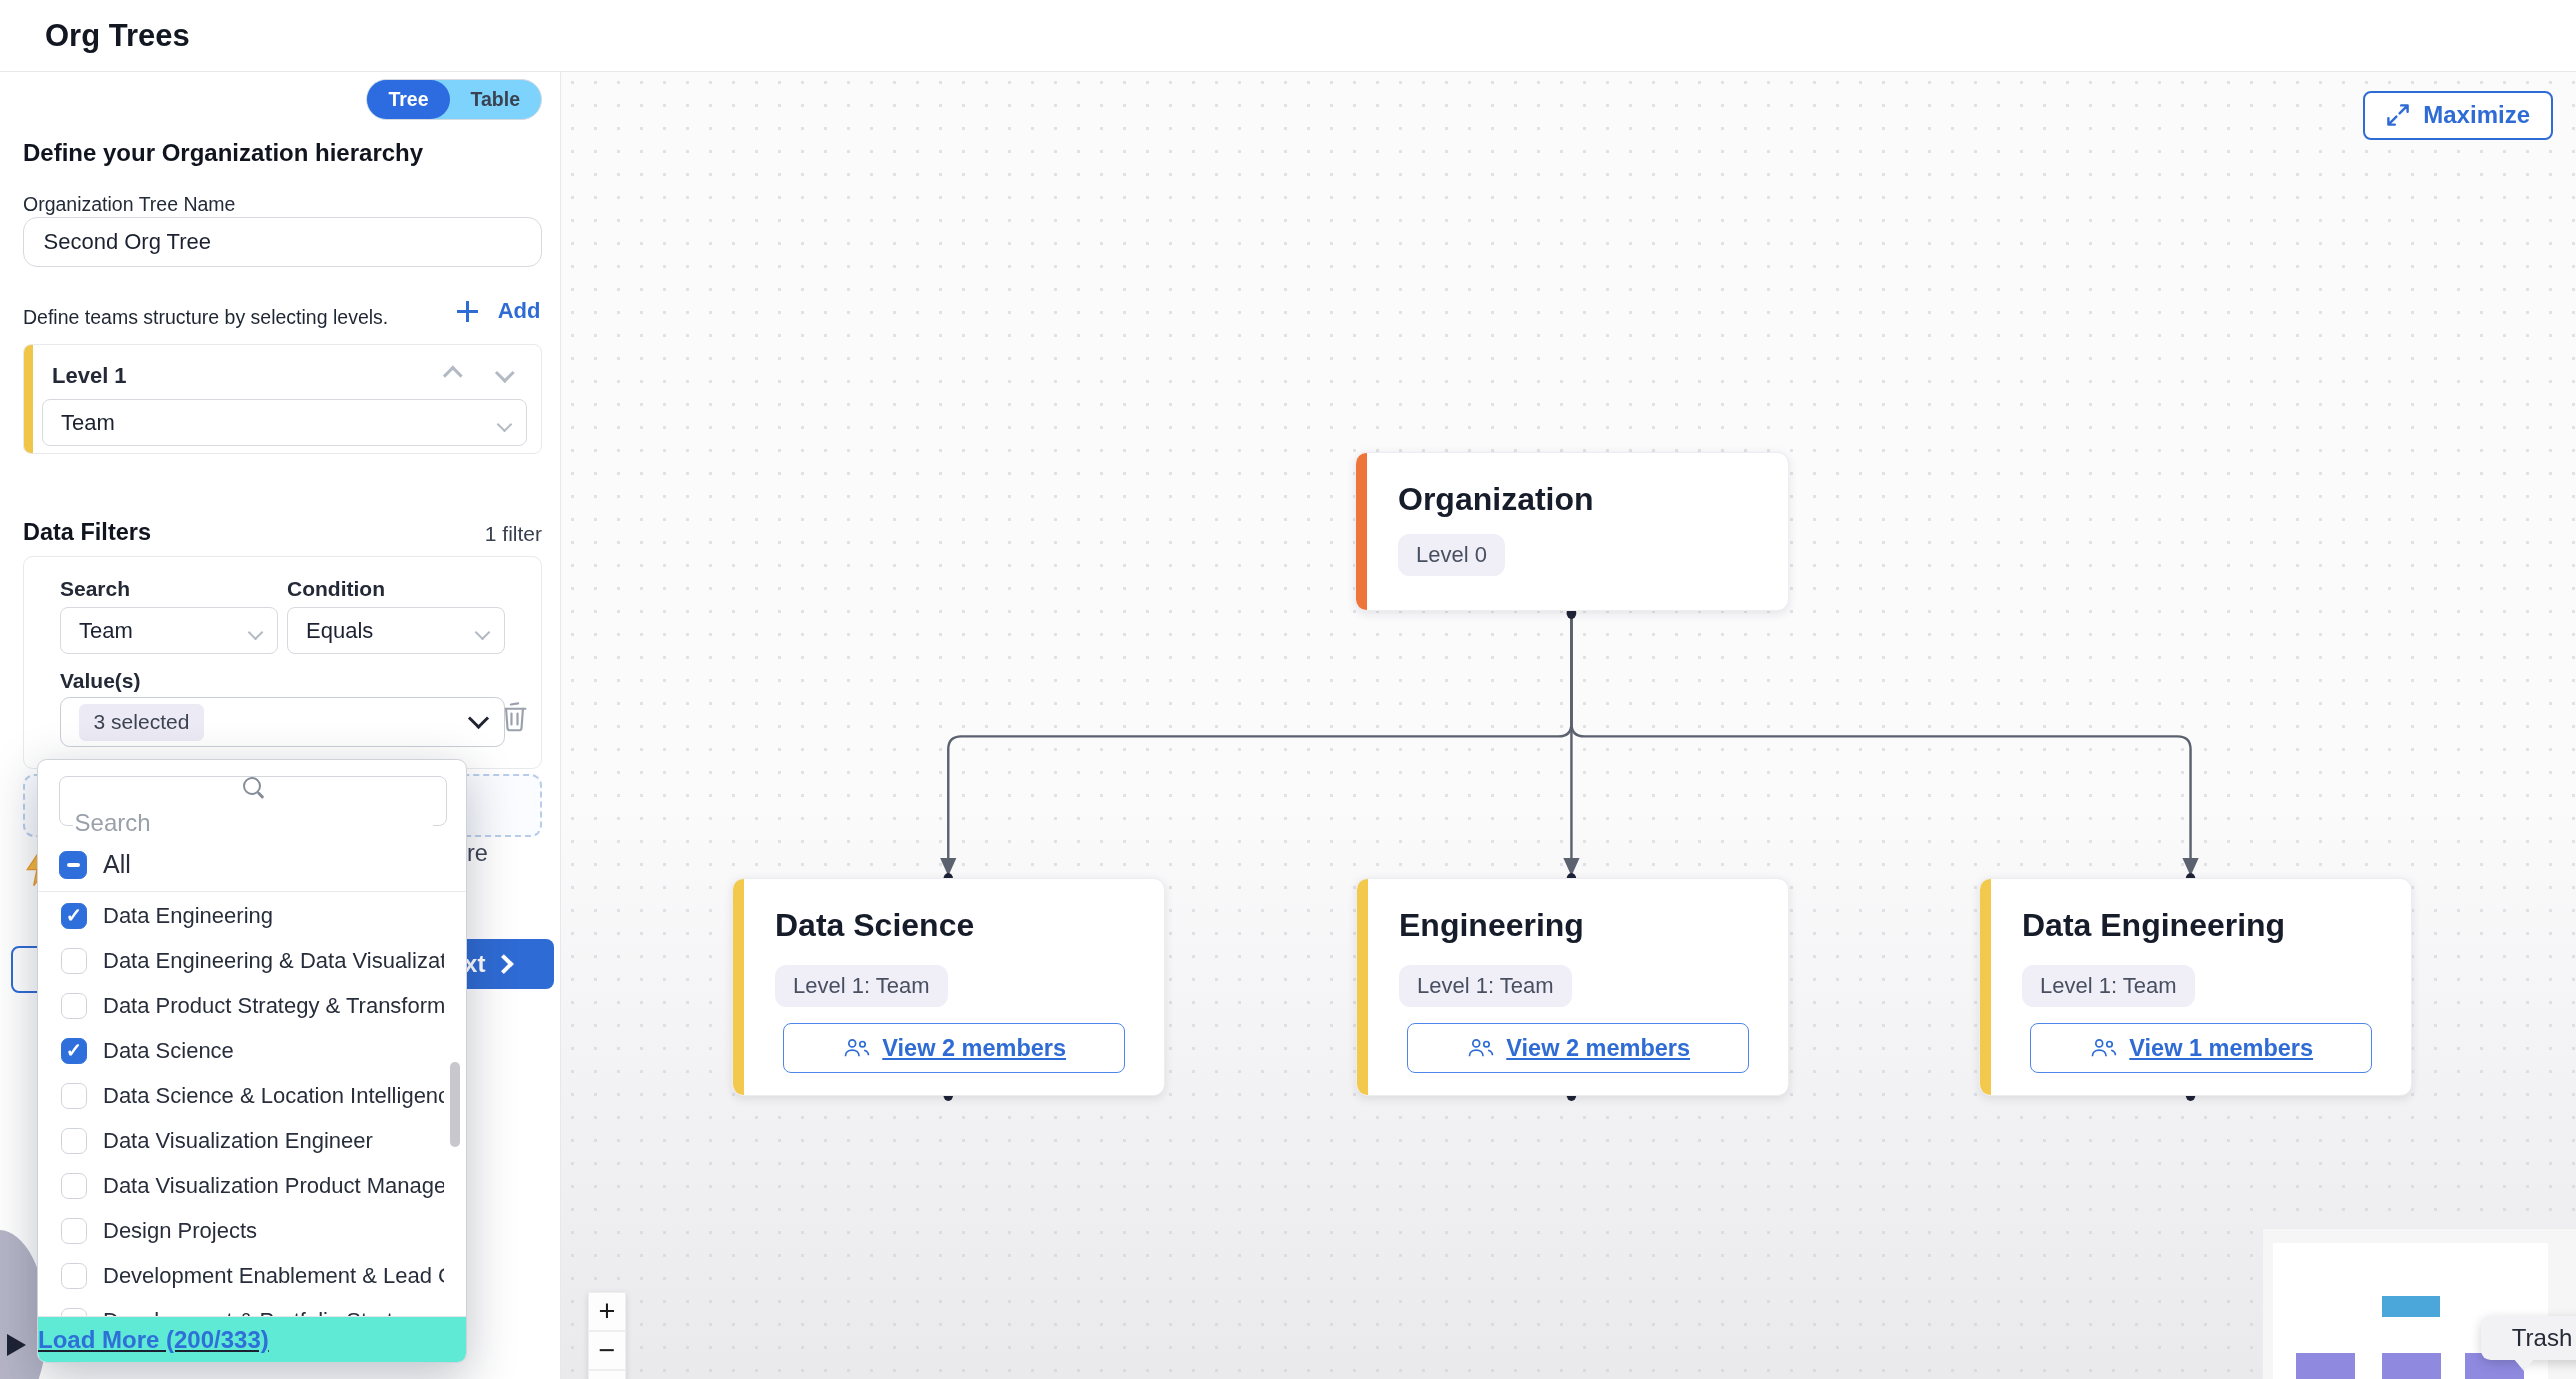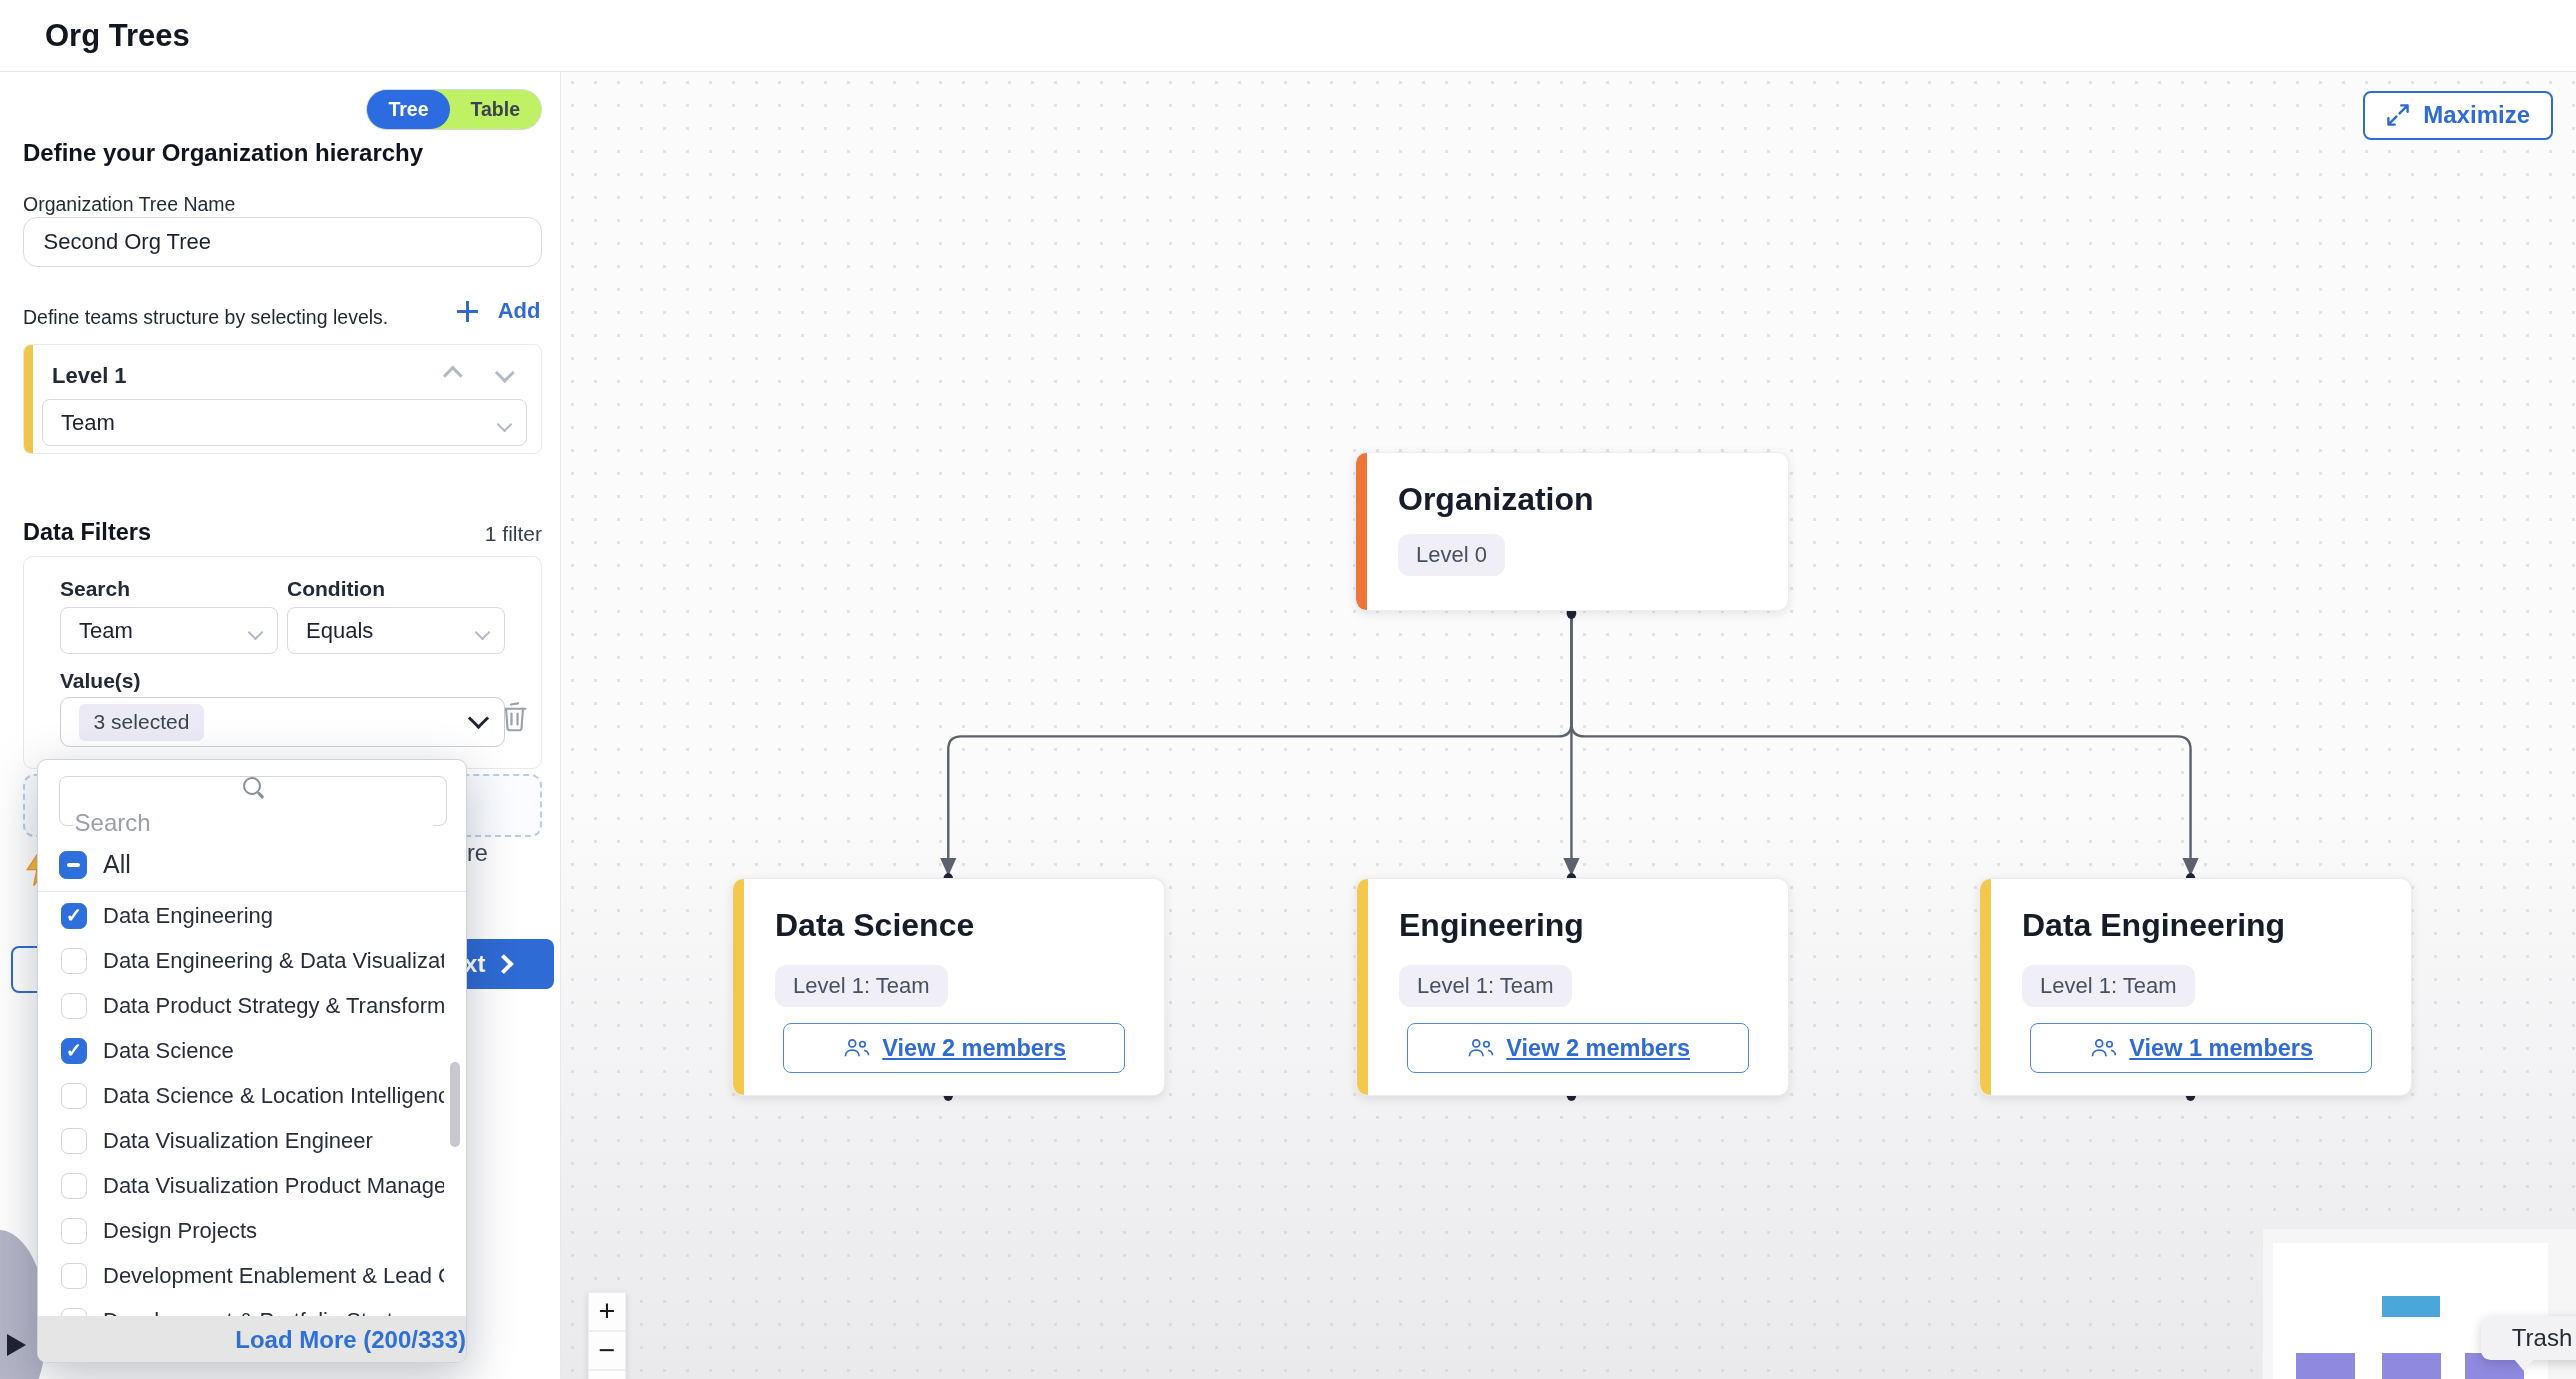--- a/index.html
+++ b/index.html
@@ -7,22 +7,22 @@
         font-family:"Liberation Sans",sans-serif;color:#1b2130;background:#fff;}
 
   
   .header{position:absolute;top:0;left:0;right:0;height:71px;background:#fff;
           border-bottom:1.6px solid #e7e8ea;z-index:5;}
   .header .title{position:absolute;left:45px;top:0;line-height:71px;font-size:31px;font-weight:700;color:#131722;}
 
   
   .panel{position:absolute;top:71px;left:0;width:560px;bottom:0;background:#fff;z-index:4;}
 
-  .toggle{position:absolute;top:18px;right:18px;height:39px;display:flex;align-items:flex-start;
-          border:1.6px solid #d6d9de;border-radius:811px;background:#bef264;}
+  .toggle{position:absolute;top:8px;right:18px;height:39px;display:flex;align-items:flex-start;
+          border:1.6px solid #d6d9de;border-radius:811px;background:#7dd3fc;}
   .toggle .seg{font-size:19.5px;font-weight:700;padding:0 21px;height:39px;line-height:39px;border-radius:811px;}
   .toggle .seg.active{background:#2c6be0;color:#fff;}
   .toggle .seg.inactive{color:#3a4150;}
 
   .heading{position:absolute;left:23px;top:68px;font-size:24px;font-weight:700;color:#10141f;}
   .tn-label{position:absolute;left:23px;top:122px;font-size:19.5px;color:#242b38;}
   .tn-input{position:absolute;left:23px;top:146px;width:519px;height:50px;box-sizing:border-box;
             border:1.6px solid #d6d9de;border-radius:14px;font-size:22px;color:#1b2130;padding:0 19.5px;
             font-family:"Liberation Sans",sans-serif;background:#fff;}
 
@@ -97,22 +97,22 @@
   .dd-item{height:45px;display:flex;align-items:center;gap:16px;padding-left:23px;}
   .dd-item .lbl, .all-row .lbl{font-size:22px;color:#272d3a;white-space:nowrap;overflow:hidden;max-width:341px;}
   .all-row .lbl{font-size:25px;}
   .cb{width:26px;height:26px;box-sizing:border-box;border:1.6px solid #cfd3d9;border-radius:7.3px;background:#fff;
       flex:0 0 auto;display:flex;align-items:center;justify-content:center;}
   .cb.checked{background:#2e6fdb;border-color:#2e6fdb;}
   .cb.checked::after{content:"\2713";color:#fff;font-size:19.5px;font-weight:700;}
   .cb.ind{background:#2e6fdb;border-color:#2e6fdb;width:28px;height:28px;}
   .cb.ind::after{content:"";width:13px;height:4px;background:#fff;border-radius:2.4px;}
   .dd-thumb{position:absolute;right:5.7px;top:302px;width:10.6px;height:85px;background:#c7c7cd;border-radius:5.7px;z-index:12;}
-  .dd-footer{position:absolute;left:0;right:0;bottom:0;height:45px;background:#e5e5e5;border-top:1.6px solid #e5e6ea;
-             display:flex;align-items:center;justify-content:flex-end;z-index:11;border-radius:0 0 8px 8px;}
+  .dd-footer{position:absolute;left:0;right:0;bottom:0;height:45px;background:#5eead4;border-top:1.6px solid #e5e6ea;
+             display:flex;align-items:center;justify-content:flex-start;z-index:11;border-radius:0 0 8px 8px;text-decoration:underline;}
   .dd-footer .lm{color:#2e6fd8;font-size:24px;font-weight:600;}
 
   
   .canvas{position:absolute;top:71px;left:560px;right:0;bottom:0;border-left:1.6px solid #e7e8ea;
           background-color:#fbfbfc;
           background-image:radial-gradient(circle,#e2e2e6 1.6px,transparent 1.9px);
           background-size:23px 23px;overflow:hidden;z-index:1;}
   .canvas::after{content:"";position:absolute;inset:0;pointer-events:none;
           background:linear-gradient(180deg,rgba(255,255,255,0) 55%,rgba(208,208,212,0.40) 100%);}
   .maximize-btn{position:absolute;top:19.5px;right:23px;height:49px;padding:0 21px;box-sizing:border-box;

